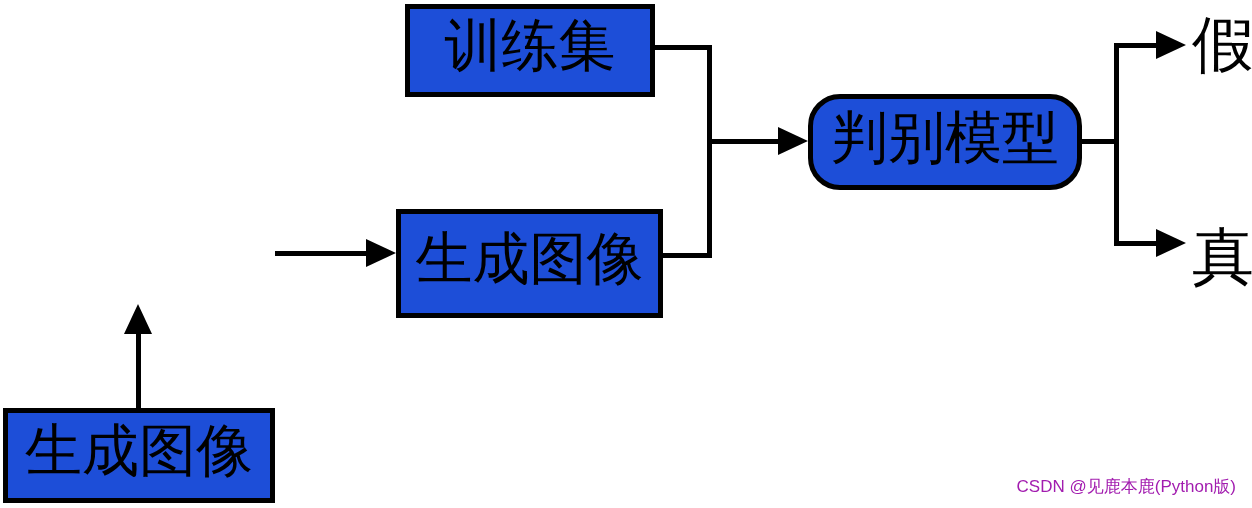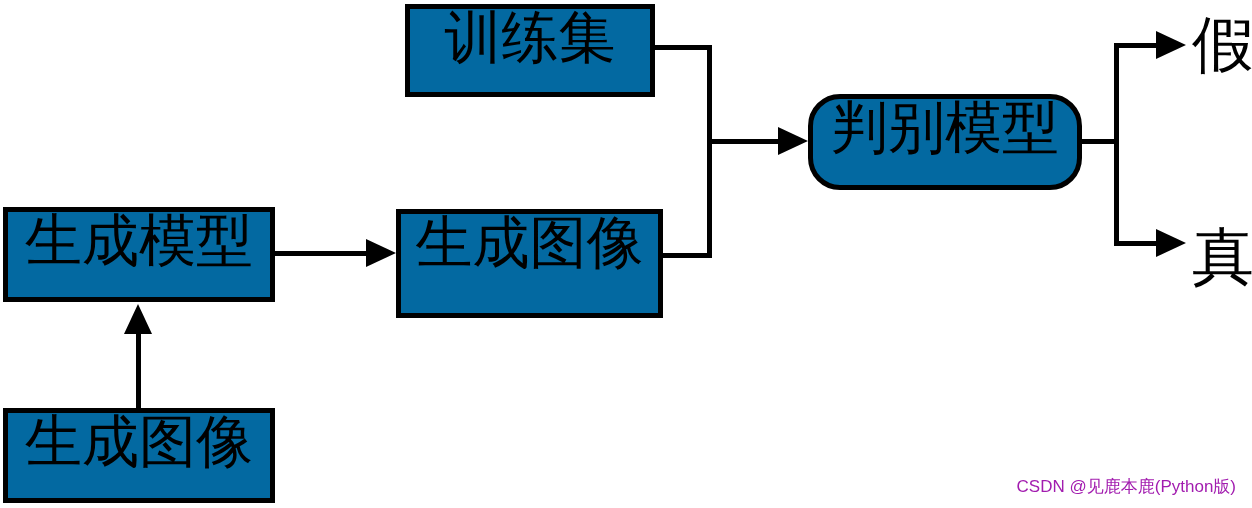--- a/index.html
+++ b/index.html
@@ -12,24 +12,25 @@
     width: 1252px;
     height: 508px;
     background: #ffffff;
     overflow: hidden;
     font-family: "Liberation Serif", "DejaVu Serif", serif;
   }
   .node {
     position: absolute;
     box-sizing: border-box;
     border: 5px solid #000000;
-    background: #0369a1;
+    background: #1d4ed8;
     display: flex;
-    align-items: flex-start;
+    align-items: center;
     justify-content: center;
+    font-family: Liberation Mono, monospace;
   }
   .node-label {
     font-size: 57px;
     color: #000000;
     line-height: 1;
     white-space: nowrap;
   }
   .line {
     position: absolute;
     background: #000000;
@@ -69,23 +70,20 @@
 </style>
 </head>
 <body>
 
 <div class="canvas">
 
   <div class="node" style="left:405px; top:4px; width:250px; height:93px;">
     <span class="node-label">训练集</span>
   </div>
 
-  <div class="node" style="left:3px; top:207px; width:272px; height:95px;">
-    <span class="node-label">生成模型</span>
-  </div>
 
   <div class="node" style="left:396px; top:209px; width:267px; height:109px;">
     <span class="node-label">生成图像</span>
   </div>
 
   <div class="node" style="left:808px; top:94px; width:274px; height:96px;border-radius:32px;">
     <span class="node-label">判别模型</span>
   </div>
 
   <div class="node" style="left:3px; top:408px; width:272px; height:95px;">

